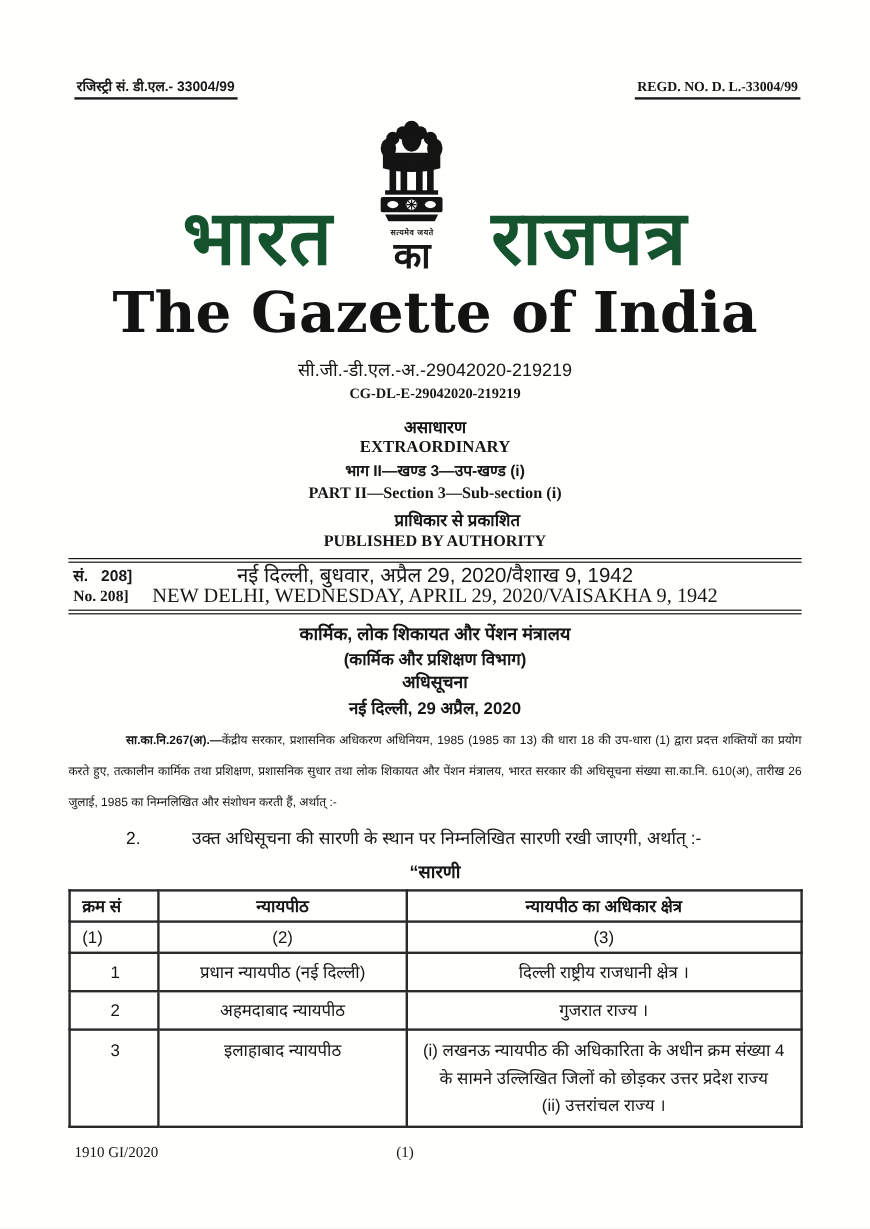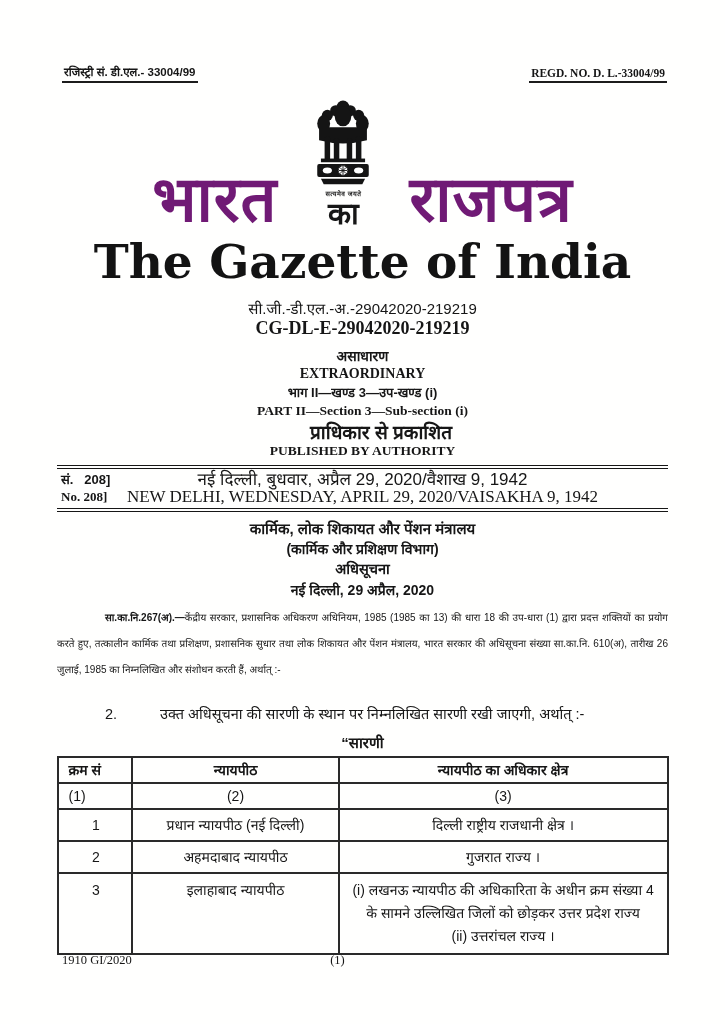--- a/index.html
+++ b/index.html
@@ -13,57 +13,57 @@
   .lat  { font-family:"Liberation Serif", serif; }
 
   
   .reg-row { position:absolute; top:64px; left:62px; right:58px;
     display:flex; justify-content:space-between; align-items:flex-end; }
   .reg-row span { font-size:11.5px; font-weight:bold; border-bottom:2px solid #1c1c1c; padding:0 2px 2px 2px; }
 
   
   .masthead { position:absolute; top:96px; left:0; right:0; text-align:center; }
   .mast-row { display:flex; justify-content:center; align-items:flex-end; gap:14px; }
-  .mast-word { font-size:63px; font-weight:800; line-height:0.95; letter-spacing:1px; color:#701a75;margin-top:32px; }
+  .mast-word { font-size:63px; font-weight:800; line-height:0.95; letter-spacing:1px; color:#14532d;margin-top:32px; }
   .emblem-col { display:flex; flex-direction:column; align-items:center; width:104px; }
   .emblem-col svg { display:block; }
   .motto { font-size:6.5px; font-weight:bold; letter-spacing:0.5px; margin-top:1px; }
   .word-mid { font-size:30px; font-weight:800; line-height:1.05; }
   .gazette-en { margin-top:4px; font-family:"DejaVu Serif", serif; font-weight:bold;
     font-size:47px; letter-spacing:0px; color:#131313; }
 
   
   .content { position:absolute; top:300px; left:0; right:0; text-align:center; }
   .cg-hi   { font-size:15px;   line-height:18px; font-weight:500; }
-  .cg-en   { font-size:18px; line-height:17px; font-weight:bold; margin-top:2px; }
+  .cg-en   { font-size:12px; line-height:17px; font-weight:bold; margin-top:2px; }
   .ex-hi   { font-size:14px;   line-height:18px; font-weight:bold; margin-top:10px; }
   .ex-en   { font-size:14px;   line-height:17px; font-weight:bold; margin-top:0; }
   .part-hi { font-size:13px; line-height:18px; font-weight:bold; margin-top:2px; }
   .part-en { font-size:13.5px; line-height:17px; font-weight:bold; margin-top:0; }
-  .auth-hi { font-size:19px; line-height:18px; font-weight:bold; margin-top:5px;margin-left:37px; }
+  .auth-hi { font-size:14px; line-height:18px; font-weight:bold; margin-top:5px;margin-left:37px; }
   .auth-en { font-size:13.5px; line-height:17px; font-weight:bold; margin-top:0; }
 
   
   .issue-band { margin:6px 57px 0 57px; border-top:4px double #161616; border-bottom:4px double #161616; }
   .issue-inner { position:relative; padding:2px 0 3px 0; }
   .issue-left { position:absolute; left:4px; top:2px; text-align:left; }
   .issue-left div { font-size:13px; line-height:17px; font-weight:bold; white-space:pre; }
   .issue-center div { font-size:17px; line-height:17px; font-weight:normal; }
 
   
   .min-name { font-size:15px;   line-height:19px; font-weight:bold; margin-top:7px; }
   .min-dept { font-size:14px;   line-height:18px; font-weight:bold; margin-top:2px; }
   .min-type { font-size:14.5px; line-height:19px; font-weight:bold; margin-top:2px; }
   .min-date { font-size:14px;   line-height:18px; margin-top:2px;font-weight:bold; }
 
   
   .para1 { margin:6px 57px 0 57px; text-align:justify; font-size:10px;
     line-height:26px; text-indent:48px; }
   .para1 .lead { font-weight:bold; }
-  .para2 { margin:22px 57px 0 57px; text-align:left; font-size:14.5px; line-height:19px; padding-left:48px; }
+  .para2 { margin:7px 57px 0 57px; text-align:left; font-size:14.5px; line-height:19px; padding-left:48px; }
   .para2 .num { display:inline-block; width:55px; }
 
   
   .tbl-title { margin-top:9px; text-align:center; font-weight:bold; font-size:15px; line-height:19px; }
   table.jur { margin:4px auto 0 auto; width:612px; border-collapse:collapse;
     border:2.5px solid #222; font-size:14px; }
   table.jur td { border:2px solid #2a2a2a; vertical-align:top; padding:2px 8px; line-height:20px; }
   td.c1 { width:75px; }
   td.c2 { width:207px; }
   td.c3 { width:330px; }

